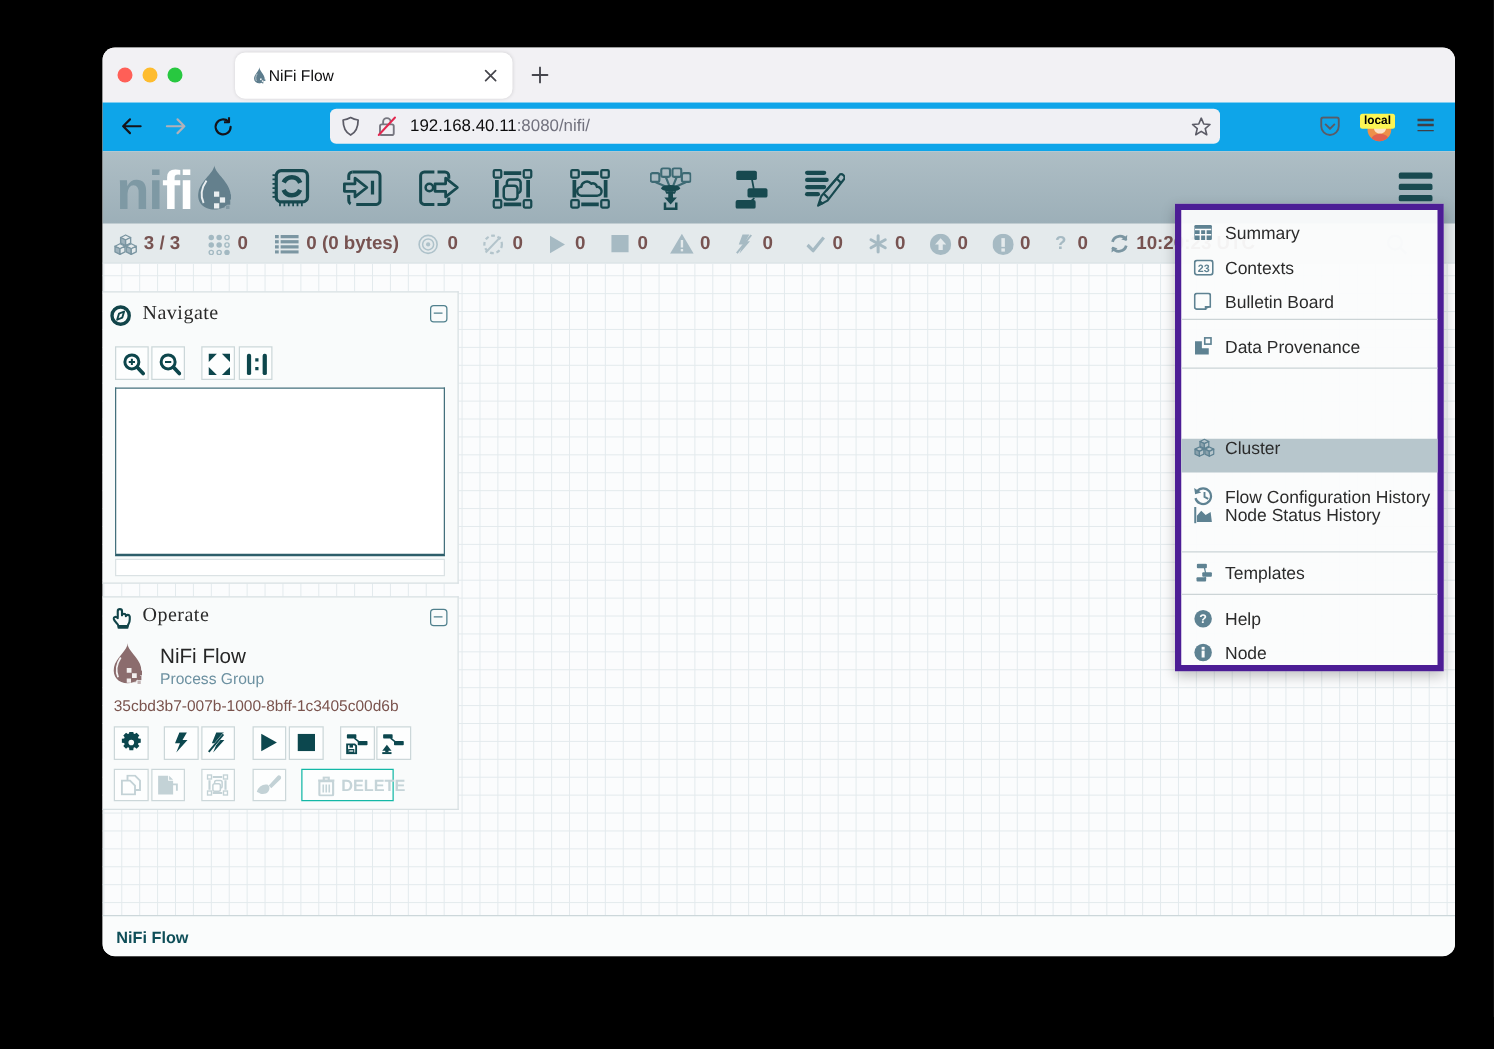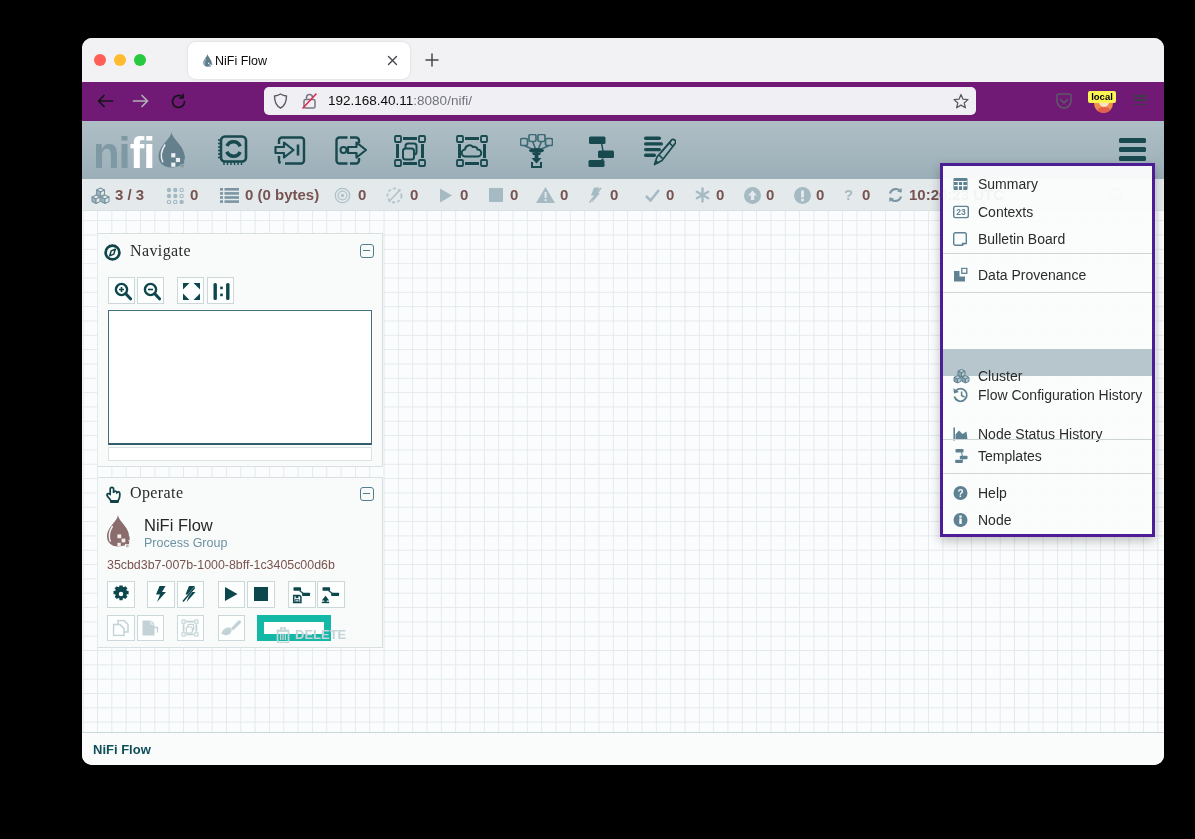--- a/index.html
+++ b/index.html
@@ -7,21 +7,21 @@
   font-family:"Liberation Sans", sans-serif; }
 #win { position:absolute; left:57px; top:38px; width:1082px; height:727px;
   border-radius:10px; overflow:hidden; background:#fcfdfd;margin-left:25px; }
 .abs { position:absolute; }
 
 #tabbar { position:absolute; left:0; top:0; width:100%; height:44px; background:#f2f1f4; }
 .light { position:absolute; top:16px; width:12px; height:12px; border-radius:50%; }
 #tab { position:absolute; left:106px; top:4px; width:222px; height:37px; background:#fff;
   border-radius:8px; box-shadow:0 0 3px rgba(0,0,0,0.12); }
 #tabtitle { position:absolute; left:27px; top:12px; font-size:12.5px; color:#0c0c0d; }
-#navbar { position:absolute; left:0; top:44px; width:100%; height:39px; background:#701a75;text-decoration:underline; }
+#navbar { position:absolute; left:0; top:44px; width:100%; height:39px; background:#0ea5e9;text-decoration:underline; }
 #urlfield { position:absolute; left:182px; top:5px; width:712px; height:28px;
   background:#f0f0f4; border-radius:5px; }
 #urltext { position:absolute; left:64px; top:6px; font-size:13.5px; color:#0c0c0d; }
 #urltext span { color:#72727e; }
 #locallbl { position:absolute; left:1006px; top:9px; width:28px; height:12px;
   background:#fcf553; border-radius:2px; color:#000; font-size:9.5px; font-weight:bold;
   text-align:center; line-height:12px; z-index:3; }
 
 #nfhead { position:absolute; left:0; top:83px; width:100%; height:58px;
   background:linear-gradient(#aebec5,#9cafb8); }
@@ -40,39 +40,39 @@
 
 #canvas { position:absolute; left:0; top:173px; width:100%; height:521px;
   background-color:#fbfcfd;
   background-image:linear-gradient(#e3eaed 1px, transparent 1px),
     linear-gradient(90deg,#e3eaed 1px, transparent 1px);
   background-size:14.33px 14.33px; background-position:0.7px 9.2px; }
 #crumb { position:absolute; left:0; top:694px; width:100%; height:33px; background:#fafcfc;
   border-top:1px solid #ccd7da; }
 #crumb span { position:absolute; left:11px; top:9px; font-size:13px; font-weight:bold; color:#0e4e58; }
 
-.pal { position:absolute; left:16px; background:#f9fbfb; border:1px solid #d8e0e2; border-left:none; }
+.pal { position:absolute; left:0; background:#f9fbfb; border:1px solid #d8e0e2; border-left:none; }
 #navpal { top:195px; width:285px; height:234px; }
 #oppal { top:439px; width:285px; height:171px; }
 .palhead { position:absolute; font-family:"Liberation Serif", serif; font-size:16px; letter-spacing:0.4px; color:#2a2a2a; }
 .minusbtn { position:absolute; left:262px; width:14px; height:14px; border:1.5px solid #50808d;
   border-radius:3px; }
 .minusbtn div { position:absolute; left:2px; top:4.8px; width:7px; height:1.6px; background:#50808d; }
 .zbtn { position:absolute; width:27px; height:27px; background:#fdfefe; border:1px solid #ccd7d9; }
 #birdseye { position:absolute; left:10px; top:76px; width:264px; height:135px; background:#fff;
   border:1px solid #44707c; border-bottom:2px solid #2d5e6a; }
 #brush { position:absolute; left:10px; top:213px; width:264px; height:14px; background:#fff;
   border:1px solid #dbe2e4; }
 .obtn { position:absolute; width:27.5px; height:26.5px; background:#fdfefe; border:1px solid #ccd7d9; }
 .obtn svg { position:absolute; left:50%; top:50%; transform:translate(-50%,-50%); }
 #delbtn { position:absolute; left:159px; width:74px; height:26.5px; background:#fdfefe;
-  border:7px solid #14b8a6; color:#c5d4d8; font-size:13px; font-weight:bold; }
+  border:1px solid #14b8a6; color:#c5d4d8; font-size:13px; font-weight:bold; }
 
 #menu { position:absolute; left:858px; top:125px; width:215px; height:374px;
-  background:rgba(251,252,252,0.95); border:3px solid #4c1d95;
+  background:rgba(251,252,252,0.95); border:5px solid #4c1d95;
   box-shadow:0 4px 10px rgba(0,0,0,0.25); z-index:5; }
 .mi { position:absolute; left:0; width:100%; height:27px; }
 .mi .txt { position:absolute; left:35px; top:50%; transform:translateY(-50%);
   font-size:14px; color:#2b2b2b; }
 .mi svg { position:absolute; left:10px; top:50%; transform:translateY(-50%); }
 .msep { position:absolute; left:0; width:100%; height:1px; background:#ccd4d6; }
 #mhl { position:absolute; left:0; top:182.8px; width:100%; height:27px; background:#b7c6cc; }
 </style>
 </head>
 <body>
@@ -575,21 +575,21 @@
     </div>
     <div class="msep" style="top:87.2px"></div>
     <div class="mi" style="top:95.5px">
       <svg width="15" height="15" viewBox="0 0 15 15">
         <path d="M1 3.5 L6.5 3.5 L6.5 9 L12 9 L12 14 L1 14 Z" fill="#5e8292"></path>
         <rect x="8.8" y="0.8" width="5" height="5" fill="none" stroke="#5e8292" stroke-width="1.3"></rect>
       </svg>
       <span class="txt">Data Provenance</span>
     </div>
     <div class="msep" style="top:126px"></div>
-    <div class="mi" style="top:196px">
+    <div class="mi" style="top:176px">
       <svg width="17" height="15" viewBox="0 0 19 17">
         <g stroke="#5e8292" stroke-width="1.1" fill="#b7c6cc" stroke-linejoin="round">
         <path d="M9.5 1 L13.5 3 L9.5 5 L5.5 3 Z"></path>
             <path d="M5.5 3 L9.5 5 L9.5 9.5 L5.5 7.5 Z" fill="#8aa2ad"></path>
             <path d="M13.5 3 L9.5 5 L9.5 9.5 L13.5 7.5 Z"></path>
         <path d="M5 8 L9 10 L5 12 L1 10 Z"></path>
             <path d="M1 10 L5 12 L5 16.5 L1 14.5 Z" fill="#8aa2ad"></path>
             <path d="M9 10 L5 12 L5 16.5 L9 14.5 Z"></path>
         <path d="M14 8 L18 10 L14 12 L10 10 Z"></path>
             <path d="M10 10 L14 12 L14 16.5 L10 14.5 Z" fill="#8aa2ad"></path>
@@ -599,21 +599,21 @@
       <span class="txt">Cluster</span>
     </div>
     <div class="mi" style="top:215.3px">
       <svg width="16" height="15" viewBox="0 0 16 15">
         <path d="M2.6 3.5 a6.3 6.3 0 1 1 -1.2 5.5" fill="none" stroke="#5e8292" stroke-width="1.8"></path>
         <path d="M0.3 0.8 L1.1 5.9 L6 4.4 Z" fill="#5e8292"></path>
         <path d="M8.6 4 L8.6 8 L11.6 9.6" fill="none" stroke="#5e8292" stroke-width="1.5"></path>
       </svg>
       <span class="txt">Flow Configuration History</span>
     </div>
-    <div class="mi" style="top:254px">
+    <div class="mi" style="top:230px">
       <svg width="15" height="14" viewBox="0 0 15 14">
         <path d="M1.2 0.5 L1.2 13.5" stroke="#5e8292" stroke-width="1.6"></path>
         <path d="M2.5 12.5 L2.5 7.5 L6 3.5 L9.5 7 L13.5 4.5 L14.5 12.5 Z" fill="#5e8292"></path>
       </svg>
       <span class="txt">Node Status History</span>
     </div>
     <div class="msep" style="top:273px"></div>
     <div class="mi" style="top:276.5px">
       <svg width="15" height="15" viewBox="0 0 15 15">
         <path d="M8.5 3.5 L9.5 8 M9.8 11 L7.5 13" stroke="#5e8292" stroke-width="1"></path>

